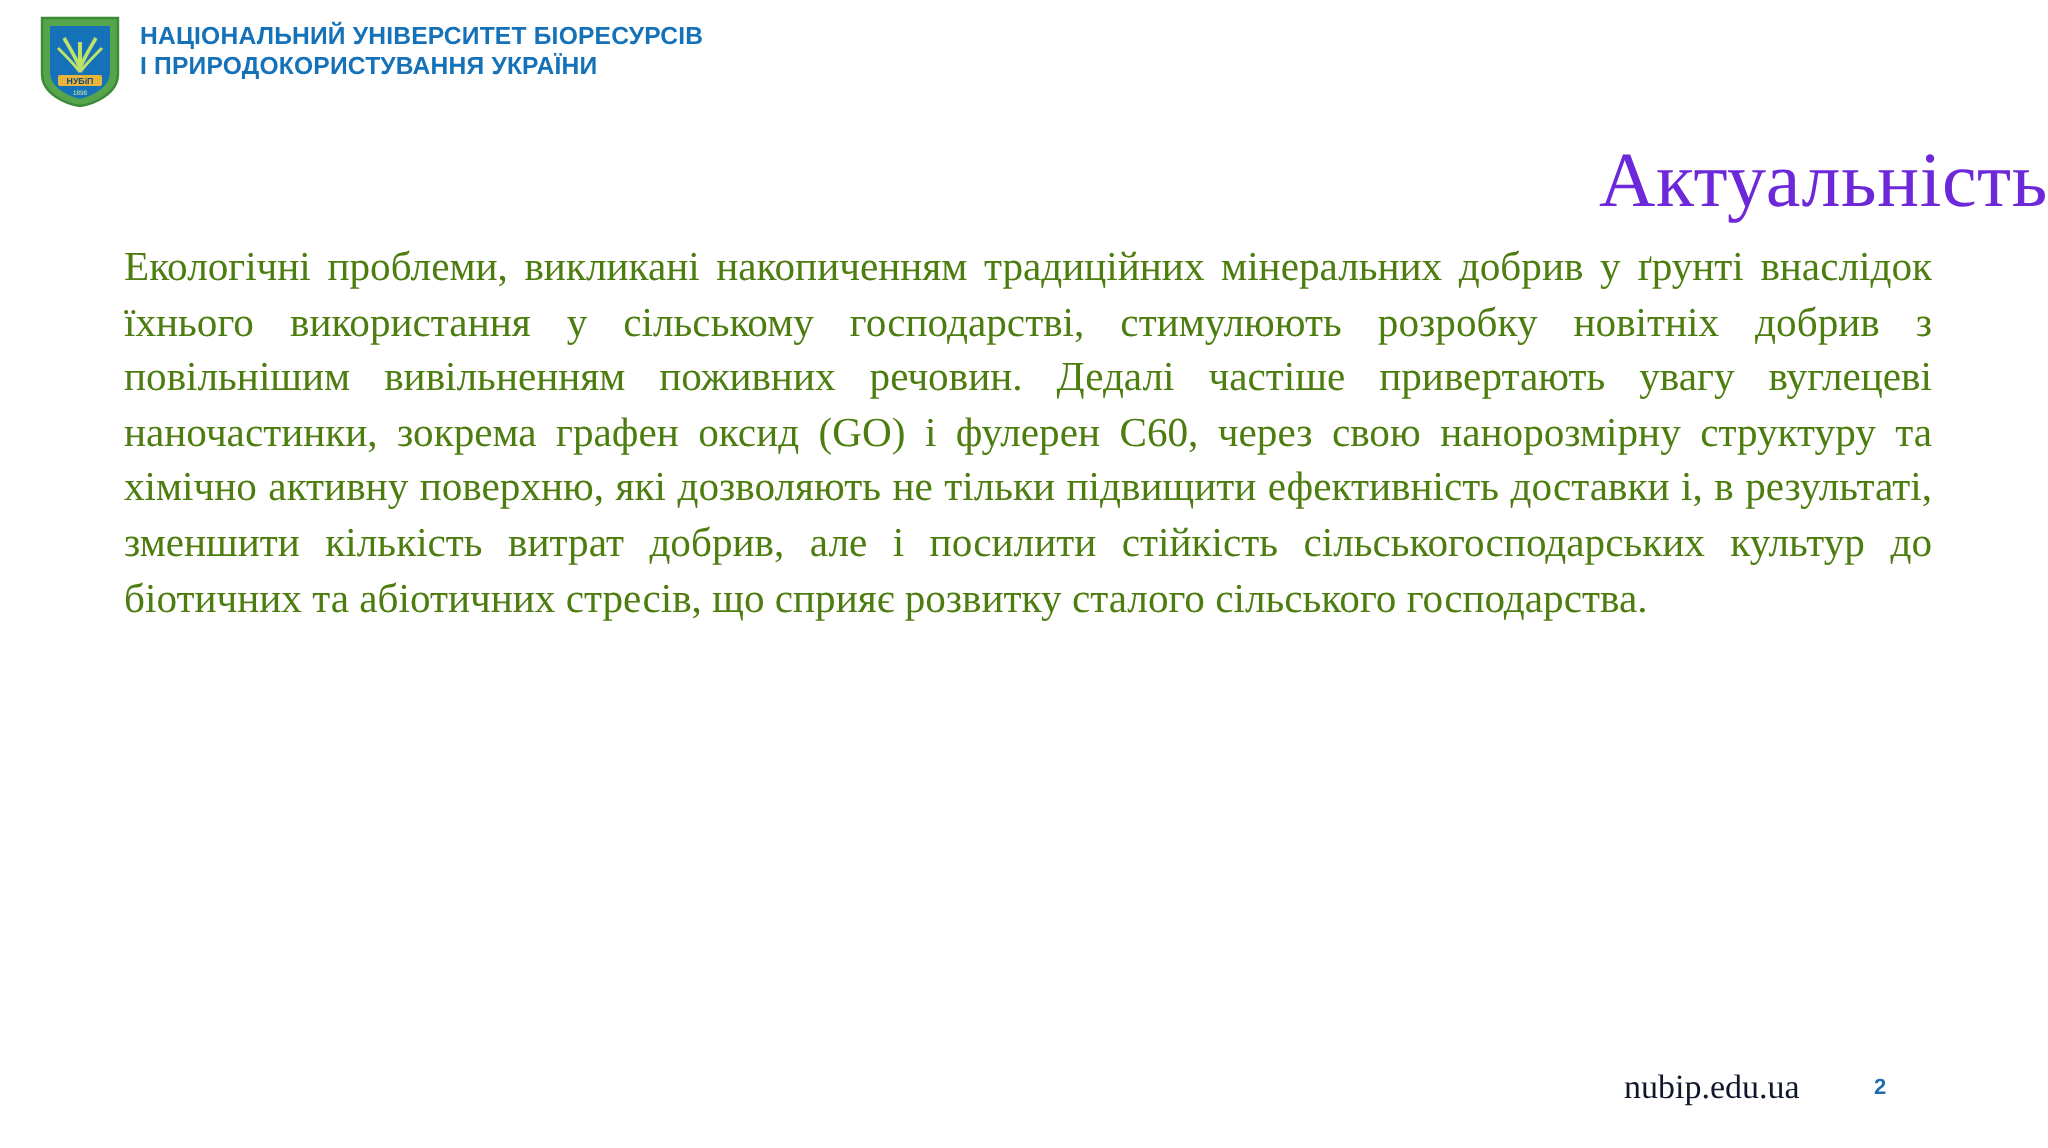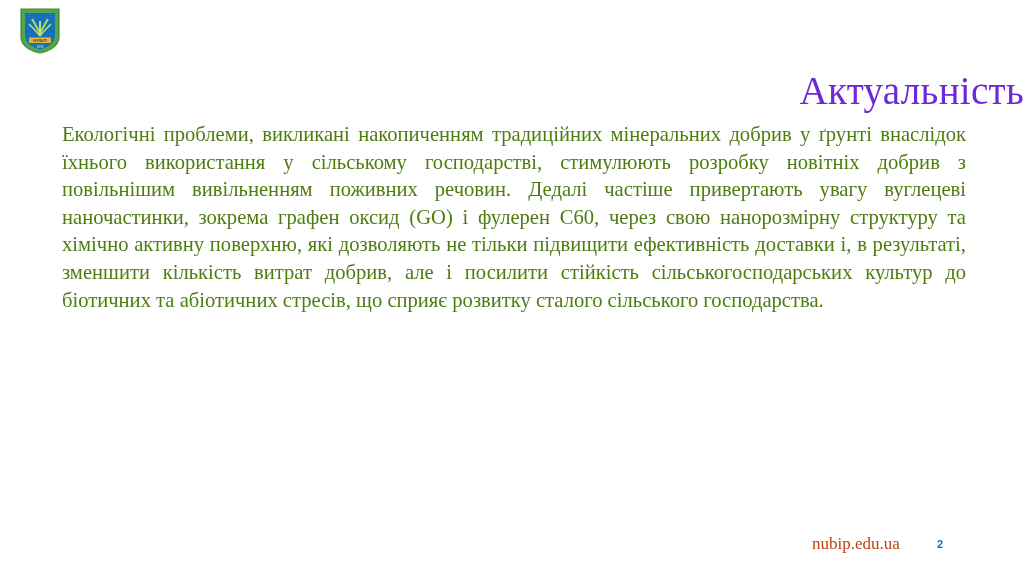--- a/index.html
+++ b/index.html
@@ -49,21 +49,21 @@
     hyphens:none;
   }
 
   
   .figure{position:absolute;left:0;top:336px;width:1024px;height:200px;}
 
   
   .footer-url{
     position:absolute;left:812px;top:534px;
     font-family:"Liberation Serif",serif;
-    font-size:17px;color:#c2410c;
+    font-size:17px;color:#0f172a;
   }
   .footer-page{
     position:absolute;left:937px;top:538px;
     font-family:"Liberation Sans",sans-serif;
     font-size:11px;font-weight:bold;color:#1f6cb0;
   }
 </style>
 </head>
 <body>
 
@@ -79,20 +79,24 @@
         <path d="M13 12 C16 17 19 22 21 27" stroke="#bfe06a" stroke-width="1.8" fill="none"></path>
         <path d="M29 12 C26 17 23 22 21 27" stroke="#bfe06a" stroke-width="1.8" fill="none"></path>
         <path d="M10 17 C14 21 18 25 21 29" stroke="#bfe06a" stroke-width="1.5" fill="none"></path>
         <path d="M32 17 C28 21 24 25 21 29" stroke="#bfe06a" stroke-width="1.5" fill="none"></path>
         <rect x="10" y="30.5" width="22" height="5.5" rx="1" fill="#e8b53a"></rect>
         <text x="21" y="35" font-family="Liberation Sans, sans-serif" font-size="4.4" font-weight="bold" fill="#1a4a7a" text-anchor="middle">НУБіП</text>
         <text x="21" y="40.5" font-family="Liberation Sans, sans-serif" font-size="3.2" fill="#cfe9a8" text-anchor="middle">1898</text>
       </svg>
     </div>
 
+    <div class="header-title">
+      <span>НАЦІОНАЛЬНИЙ УНІВЕРСИТЕТ БІОРЕСУРСІВ</span>
+      <span class="l2">І ПРИРОДОКОРИСТУВАННЯ УКРАЇНИ</span>
+    </div>
   </div>
 
   <div class="slide-title">Актуальність</div>
 
   <div class="body-text">Екологічні проблеми, викликані накопиченням традиційних мінеральних добрив у ґрунті внаслідок їхнього використання у сільському господарстві, стимулюють розробку новітніх добрив з повільнішим вивільненням поживних речовин. Дедалі частіше привертають увагу вуглецеві наночастинки, зокрема графен оксид (GO) і фулерен C60, через свою нанорозмірну структуру та хімічно активну поверхню, які дозволяють не тільки підвищити ефективність доставки і, в результаті, зменшити кількість витрат добрив, але і посилити стійкість сільськогосподарських культур до біотичних та абіотичних стресів, що сприяє розвитку сталого сільського господарства.</div>
 
   <div class="figure">
 
     
     

